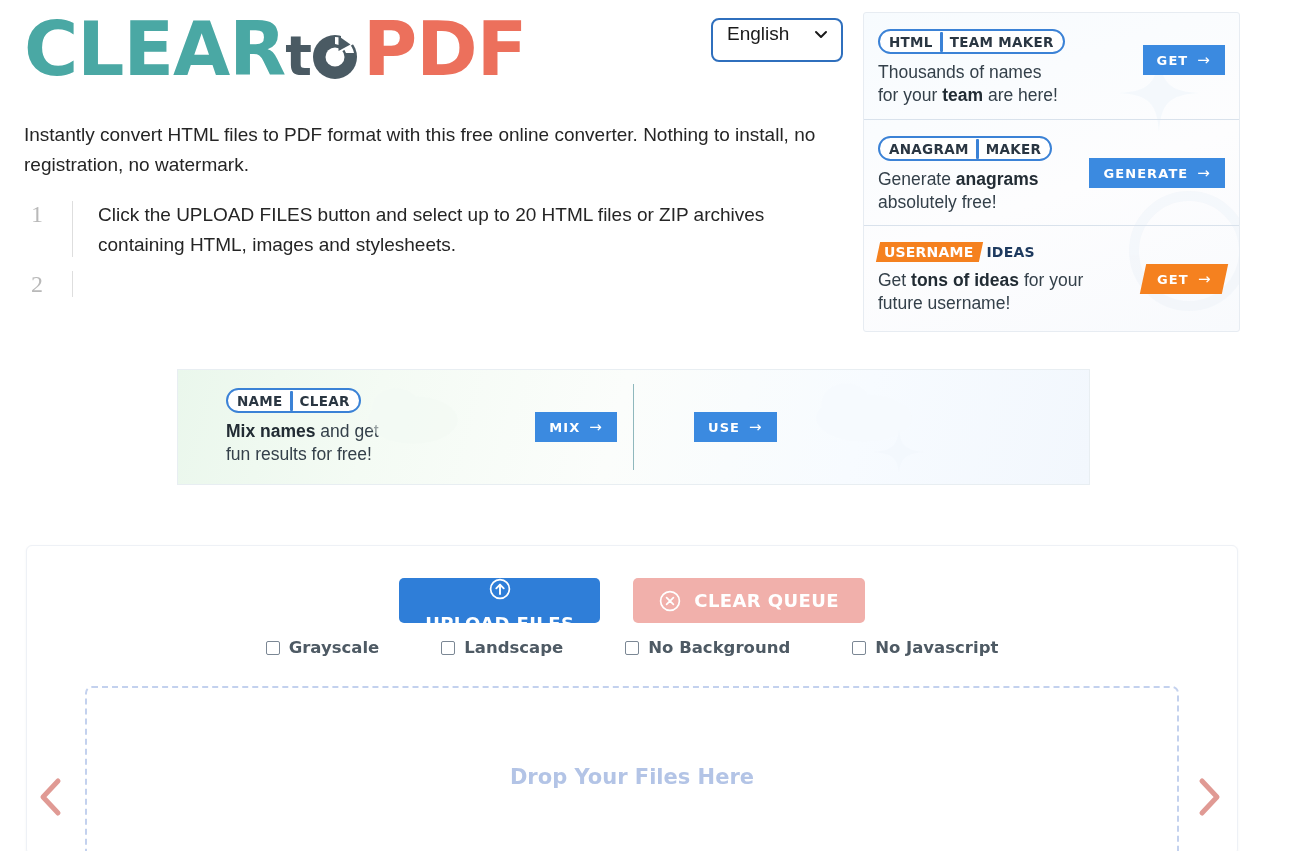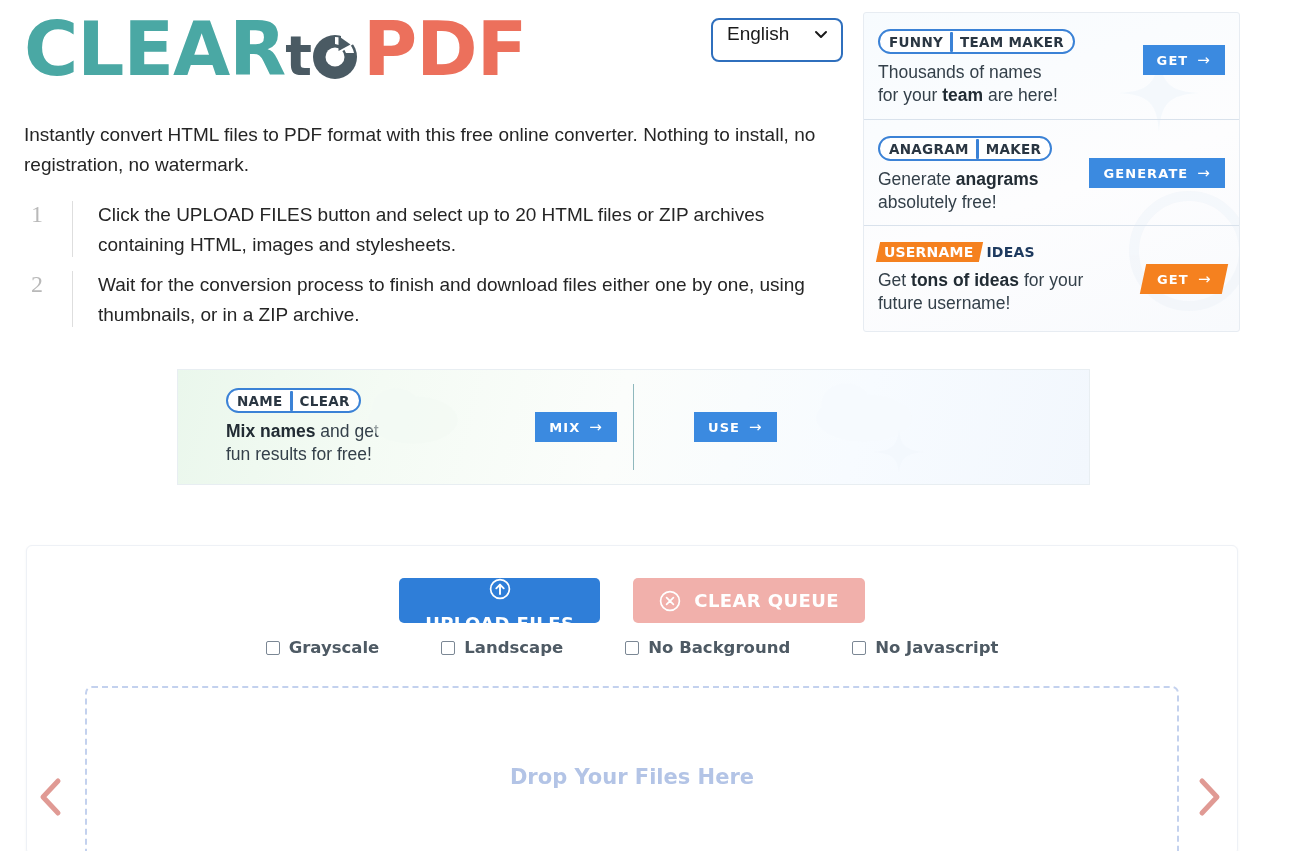--- a/index.html
+++ b/index.html
@@ -215,36 +215,35 @@
 
   <div class="steps">
     <div class="step">
       <div class="step-num">1</div>
       <div class="step-rule"></div>
       <div class="step-text">Click the UPLOAD FILES button and select up to 20 HTML files or ZIP archives containing HTML, images and stylesheets.</div>
     </div>
     <div class="step" style="margin-top:6px;">
       <div class="step-num">2</div>
       <div class="step-rule"></div>
-      <div class="step-text">Wait for the conversion process to finish and download files either one by one, using thumbnails, or in a ZIP archive.</div>
     </div>
   </div>
 
   <div class="ad-panel">
     <svg class="ad-deco" style="right:20px;top:20px;" width="120" height="120" viewBox="0 0 120 120">
       <path d="M60 20 C62 50 70 58 100 60 C70 62 62 70 60 100 C58 70 50 62 20 60 C50 58 58 50 60 20Z" fill="#eef5fb"></path>
     </svg>
     <svg class="ad-deco" style="right:-20px;bottom:10px;" width="140" height="140" viewBox="0 0 140 140">
       <circle cx="70" cy="70" r="55" fill="none" stroke="#eef3f9" stroke-width="10"></circle>
     </svg>
 
     <div class="ad-row">
       <div class="ad-left">
         <span class="pill">
-          <span>FUNNY</span>
+          <span>HTML</span>
           <i class="bar"></i>
           <span>TEAM MAKER</span>
         </span>
         <div class="ad-copy">
           <span>Thousands of names</span><br>
           <span>for your </span><b>team</b><span> are here!</span>
         </div>
       </div>
       <div class="ad-cta">
         <button class="ad-btn">

